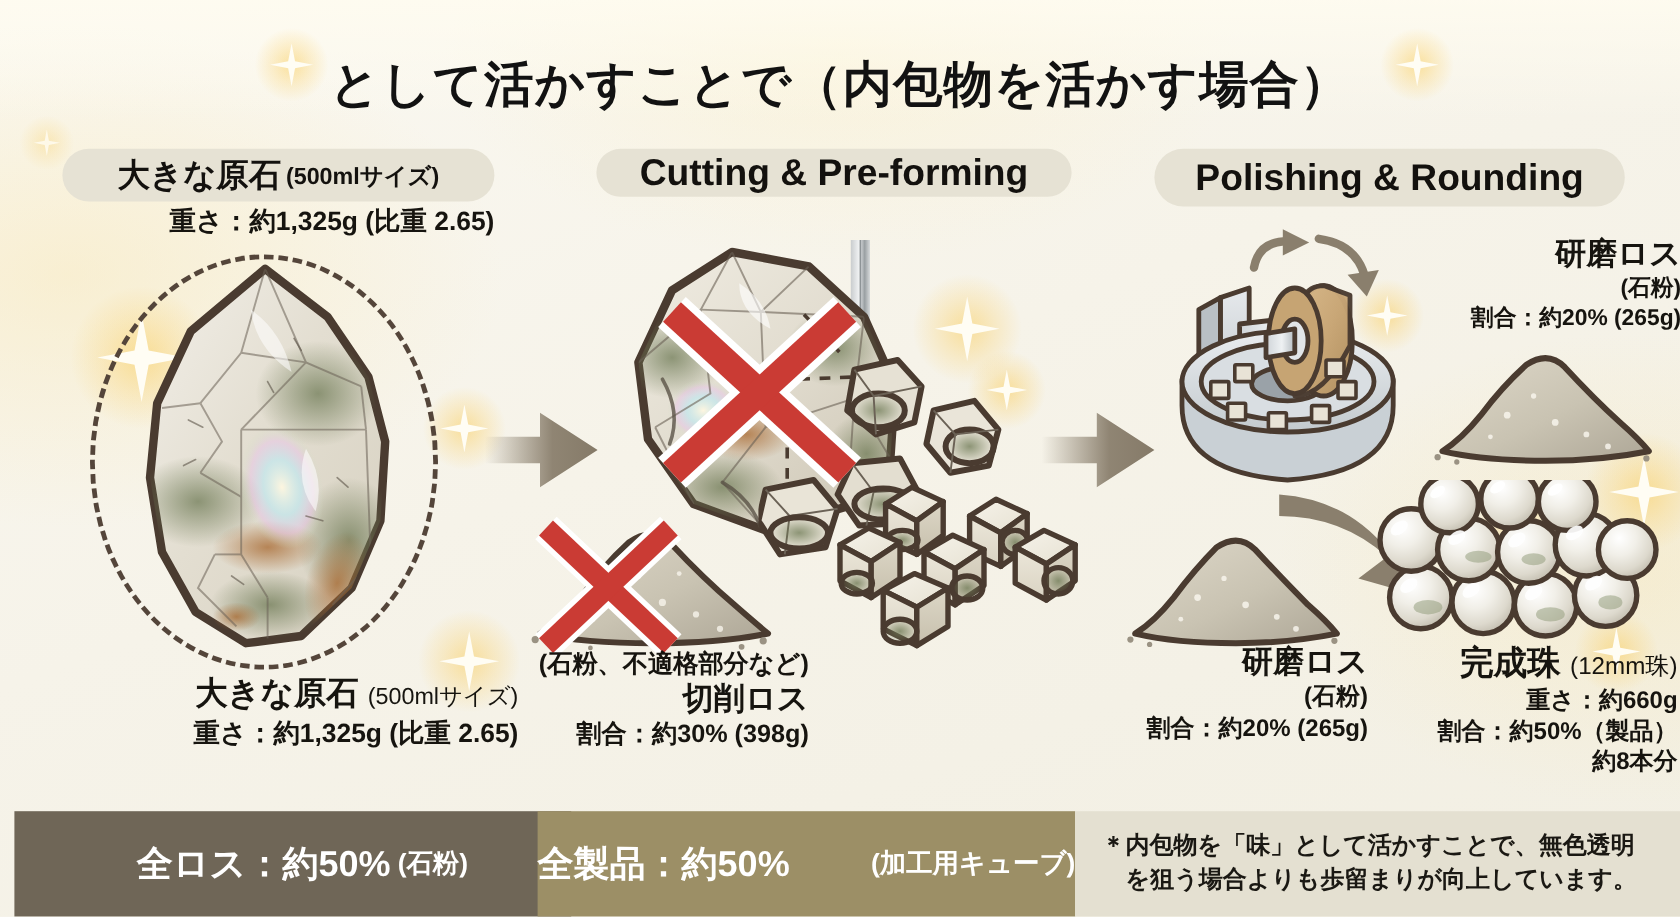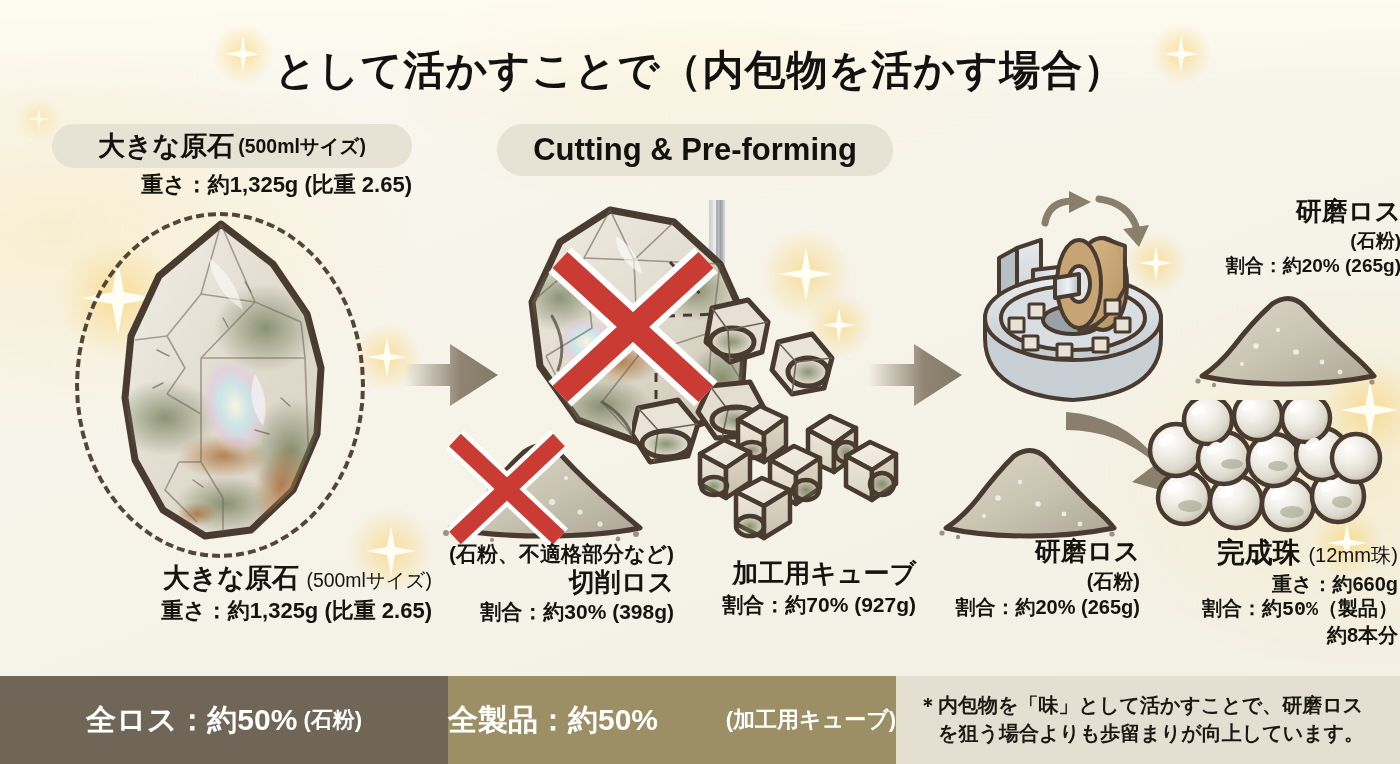--- a/index.html
+++ b/index.html
@@ -35,21 +35,21 @@
     display:flex;align-items:center;justify-content:center;
     font-weight:bold;color:#13110e;white-space:nowrap;}
   
   .tx{position:absolute;text-align:right;color:#16140f;white-space:nowrap;line-height:1.22;}
   .tx .big{font-weight:bold;}
   
   .dashed-ellipse{position:absolute;border:4px dashed #54453a;border-radius:50%;}
   
   .bar{position:absolute;bottom:0;height:88px;display:flex;align-items:center;}
   .bar span{color:#ffffff;font-weight:bold;white-space:nowrap;}
-  .bar-loss{left:0;width:448px;background:#6f6657;justify-content:center;}
+  .bar-loss{left:12px;width:448px;background:#6f6657;justify-content:center;padding-left:16px;}
   .bar-prod{left:448px;width:448px;background:#9c8f66;justify-content:space-between;}
   .bar-note{left:896px;width:504px;background:#e4e0d1;align-items:center;}
   .note-txt{color:#1a1813;font-size:20px;font-weight:bold;line-height:1.38;
     padding-left:22px;white-space:pre-line;}
   .lbl-sub{font-size:.72em;}
   
   .flowarrow{position:absolute;}
 </style>
 </head>
 <body>
@@ -113,24 +113,27 @@
   <h1 class="title">として活かすことで（内包物を活かす場合）</h1>
 
   <div class="pill" style="left:52px;top:124px;width:360px;height:44px;font-size:27px;">
     <span>大きな原石</span>
     <span class="lbl-sub" style="margin-left:4px;">(500mlサイズ)</span>
   </div>
   <div class="tx" style="left:52px;top:172px;width:360px;font-size:22px;font-weight:bold;">
     <span>重さ：約1,325g (比重 2.65)</span>
   </div>
 
-  <div class="pill" style="left:497px;top:124px;width:396px;height:52px;font-size:31px;">
+  <div class="pill" style="left:497px;top:124px;width:396px;height:40px;font-size:31px;">
     <span>Cutting &amp; Pre-forming</span>
   </div>
 
+  <div class="pill" style="left:962px;top:124px;width:392px;height:48px;font-size:31px;">
+    <span>Polishing &amp; Rounding</span>
+  </div>
 
   <div class="dashed-ellipse" style="left:75px;top:212px;width:282px;height:338px;"></div>
 
   <svg style="position:absolute;left:105px;top:218px;" width="232" height="324" viewBox="0 0 232 324">
     <defs>
       <linearGradient id="qzBody" x1="0" y1="0" x2="1" y2="1">
         <stop offset="0%" stop-color="#f2efe8"></stop>
           <stop offset="45%" stop-color="#e3ded1"></stop>
         <stop offset="100%" stop-color="#d6d0c0"></stop>
       </linearGradient>
@@ -407,24 +410,20 @@
       </g>
     </g>
   </svg>
 
   <div class="tx" style="left:434px;top:540px;width:240px;font-size:21px;">
     <div style="font-weight:bold;margin-top:1px;">(石粉、不適格部分など)</div>
     <div style="font-size:26px;font-weight:bold;">切削ロス</div>
     <div style="font-weight:bold;margin-top:1px;">割合：約30% (398g)</div>
   </div>
 
-  <div class="tx" style="left:676px;top:558px;width:240px;font-size:21px;">
-    <div style="font-size:26px;font-weight:bold;">加工用キューブ</div>
-    <div style="font-weight:bold;margin-top:2px;">割合：約70% (927g)</div>
-  </div>
 
   <svg class="flowarrow" style="left:868px;top:338px;" width="96" height="74" viewBox="0 0 96 74">
     <defs>
         <linearGradient id="ar2" x1="0" y1="0" x2="1" y2="0">
       <stop offset="0%" stop-color="#8a7f6d" stop-opacity="0"></stop>
       <stop offset="60%" stop-color="#8a7f6d" stop-opacity=".95"></stop>
       <stop offset="100%" stop-color="#857a68" stop-opacity="1"></stop>
         </linearGradient>
       </defs>
     <path d="M0 26 L46 26 L46 6 L94 37 L46 68 L46 48 L0 48 Z" fill="url(#ar2)"></path>
@@ -601,30 +600,30 @@
     <div style="font-weight:bold;margin-top:1px;">(石粉)</div>
     <div style="font-weight:bold;margin-top:2px;">割合：約20% (265g)</div>
   </div>
 
   <div class="tx" style="left:1140px;top:536px;width:258px;font-size:20px;">
     <div style="font-size:28px;">
       <span class="big">完成珠</span>
       <span class="lbl-sub">(12mm珠)</span>
     </div>
     <div style="font-weight:bold;margin-top:2px;">重さ：約660g</div>
-    <div style="font-weight:bold;margin-top:1px;font-family:Liberation Mono, monospace;">割合：約50%（製品）</div>
+    <div style="font-weight:bold;margin-top:1px;">割合：約50%（製品）</div>
     <div style="font-weight:bold;margin-top:1px;">約8本分</div>
   </div>
 
   <div class="bar bar-loss">
     <span style="font-size:30px;">全ロス：約50%</span>
     <span style="font-size:22px;margin-left:6px;">(石粉)</span>
   </div>
   <div class="bar bar-prod">
     <span style="font-size:30px;">全製品：約50%</span>
     <span style="font-size:22px;margin-left:6px;">(加工用キューブ)</span>
   </div>
   <div class="bar bar-note">
-    <div class="note-txt">＊内包物を「味」として活かすことで、研磨ロス
+    <div class="note-txt">＊内包物を「味」として活かすことで、無色透明
 　を狙う場合よりも歩留まりが向上しています。</div>
   </div>
 
 </div>
 
 </body></html>

